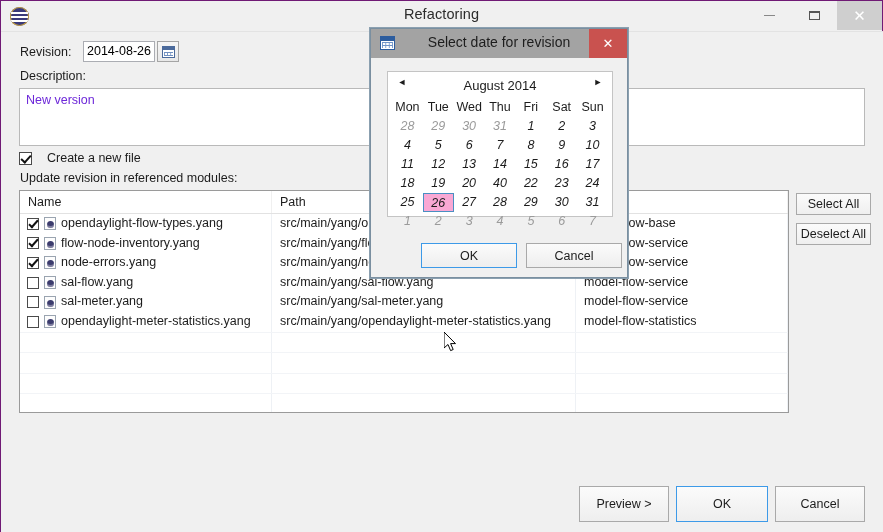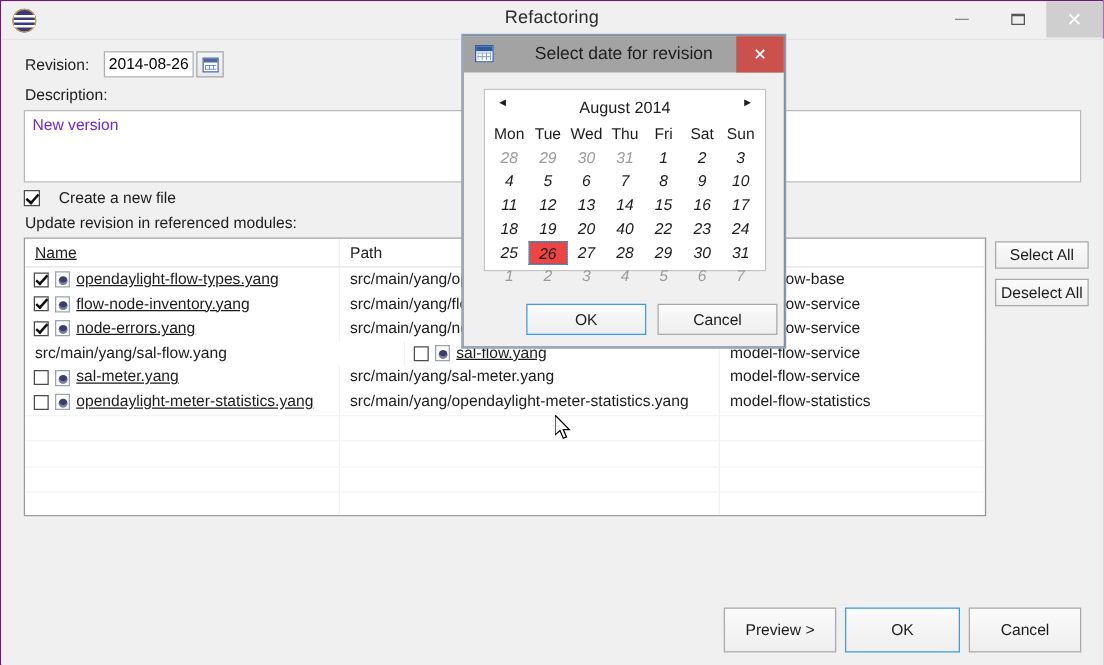--- a/index.html
+++ b/index.html
@@ -146,21 +146,21 @@
     box-sizing: border-box;
     overflow: hidden;
   }
   .thead { display: flex; height: 22px; background: #ffffff; border-bottom: 1px solid #e2e2e2; }
   .th {
     font-size: 12.5px; color: #1c1c1c;
     line-height: 22px; padding-left: 8px;
     box-sizing: border-box;
     border-right: 1px solid #f0f0f0;
   }
-  .c1 { width: 252px; text-decoration: underline; } .c2 { width: 304px; } .c3 { width: 212px; }
+  .c1 { width: 252px; } .c2 { width: 304px; } .c3 { width: 212px; }
   .trow { display: flex; height: 19.6px; align-items: center; }
   .td {
     font-size: 12.5px; color: #1c1c1c;
     box-sizing: border-box; height: 19.6px; line-height: 19.6px;
     padding-left: 8px;
     white-space: nowrap; overflow: hidden;
     border-right: 1px solid #eef1f5;
   }
   .td.namecell { display: flex; align-items: center; gap: 5px; padding-left: 7px; }
   .filechk {
@@ -279,21 +279,21 @@
     height: 19px; line-height: 19px;
   }
   .cal-day {
     font-size: 12.5px; color: #1c1c1c; text-align: center;
     height: 19px; line-height: 19px;
     box-sizing: border-box;
     font-style: italic;
   }
   .cal-day.other { color: #9b9b9b; }
   .cal-day.sel {
-    background: #ef4444;
+    background: #f9a8d4;
     border: 1px dotted #2a2a2a;
     outline: 1px solid #4a8fc2;
     outline-offset: -1px;
   }
 
   .dlg-btn {
     position: absolute; top: 214px;
     height: 25px; width: 96px;
     background: linear-gradient(#fbfbfb,#eeeeee);
     border: 1px solid #a9a9a9;
@@ -378,26 +378,26 @@
           <div class="trow">
             <div class="td c1 namecell">
               <span class="filechk on"></span>
               <span class="fileicon"></span>
               <span>node-errors.yang</span>
             </div>
             <div class="td c2">src/main/yang/node-errors.yang</div>
             <div class="td c3">model-flow-service</div>
           </div>
           <div class="trow">
-            <div class="td c2">src/main/yang/sal-flow.yang</div>
             <div class="td c1 namecell">
               <span class="filechk"></span>
               <span class="fileicon"></span>
               <span>sal-flow.yang</span>
             </div>
+            <div class="td c2">src/main/yang/sal-flow.yang</div>
             <div class="td c3">model-flow-service</div>
           </div>
           <div class="trow">
             <div class="td c1 namecell">
               <span class="filechk"></span>
               <span class="fileicon"></span>
               <span>sal-meter.yang</span>
             </div>
             <div class="td c2">src/main/yang/sal-meter.yang</div>
             <div class="td c3">model-flow-service</div>

